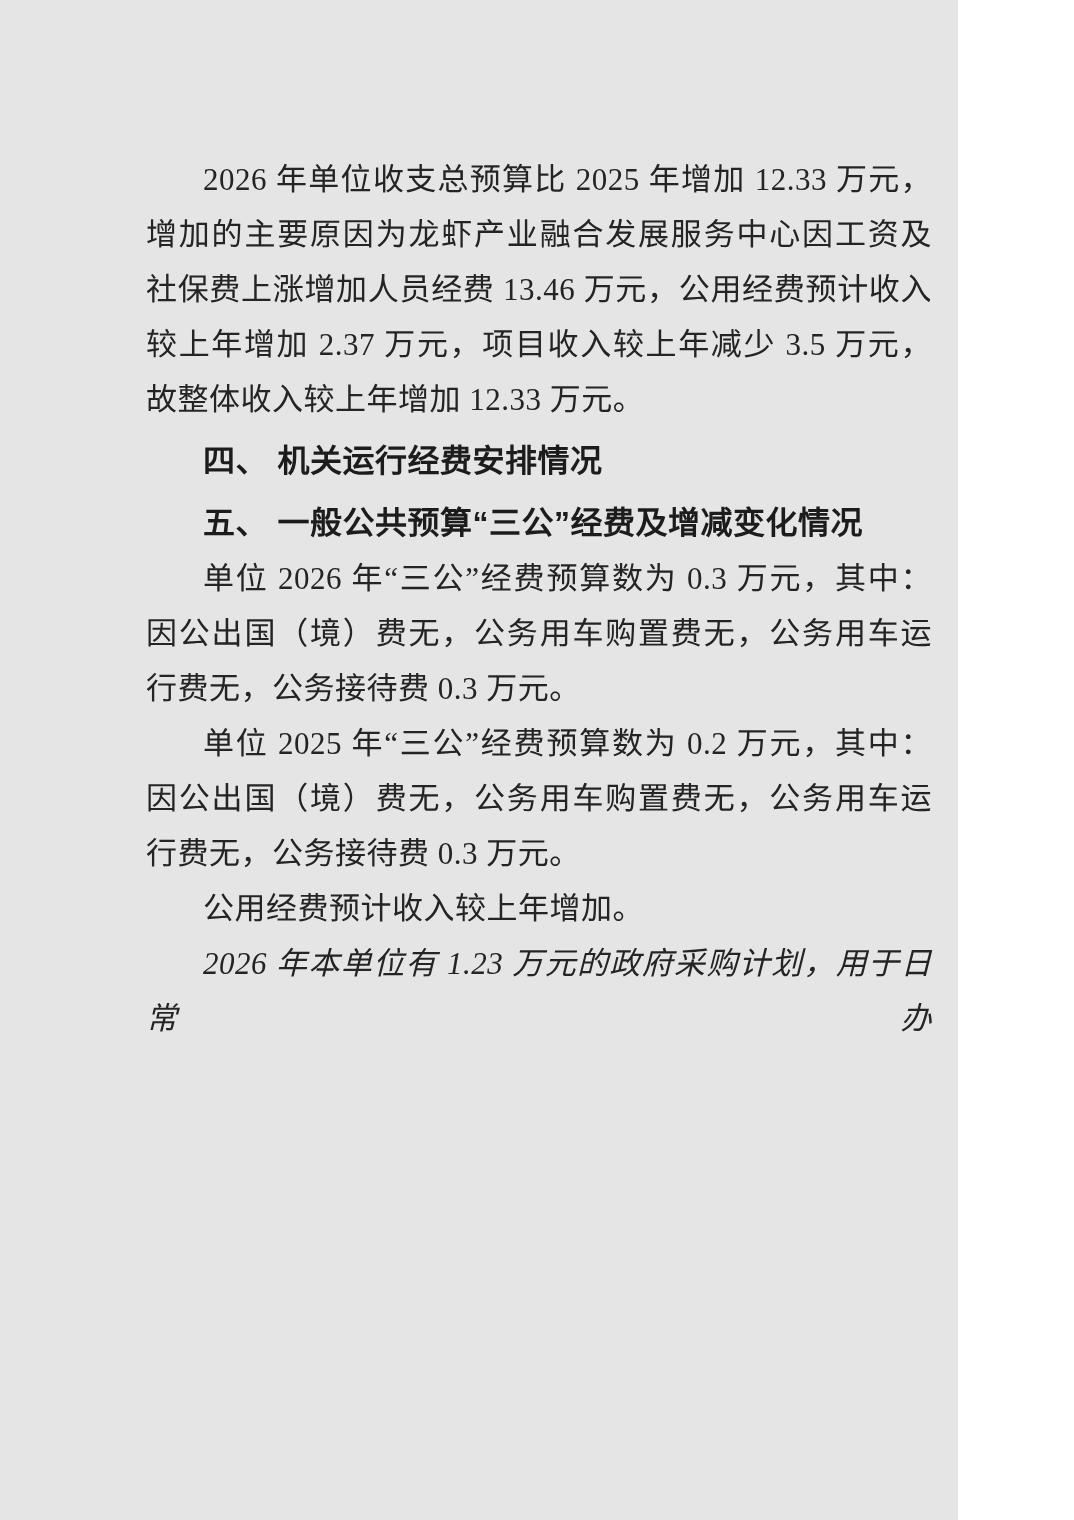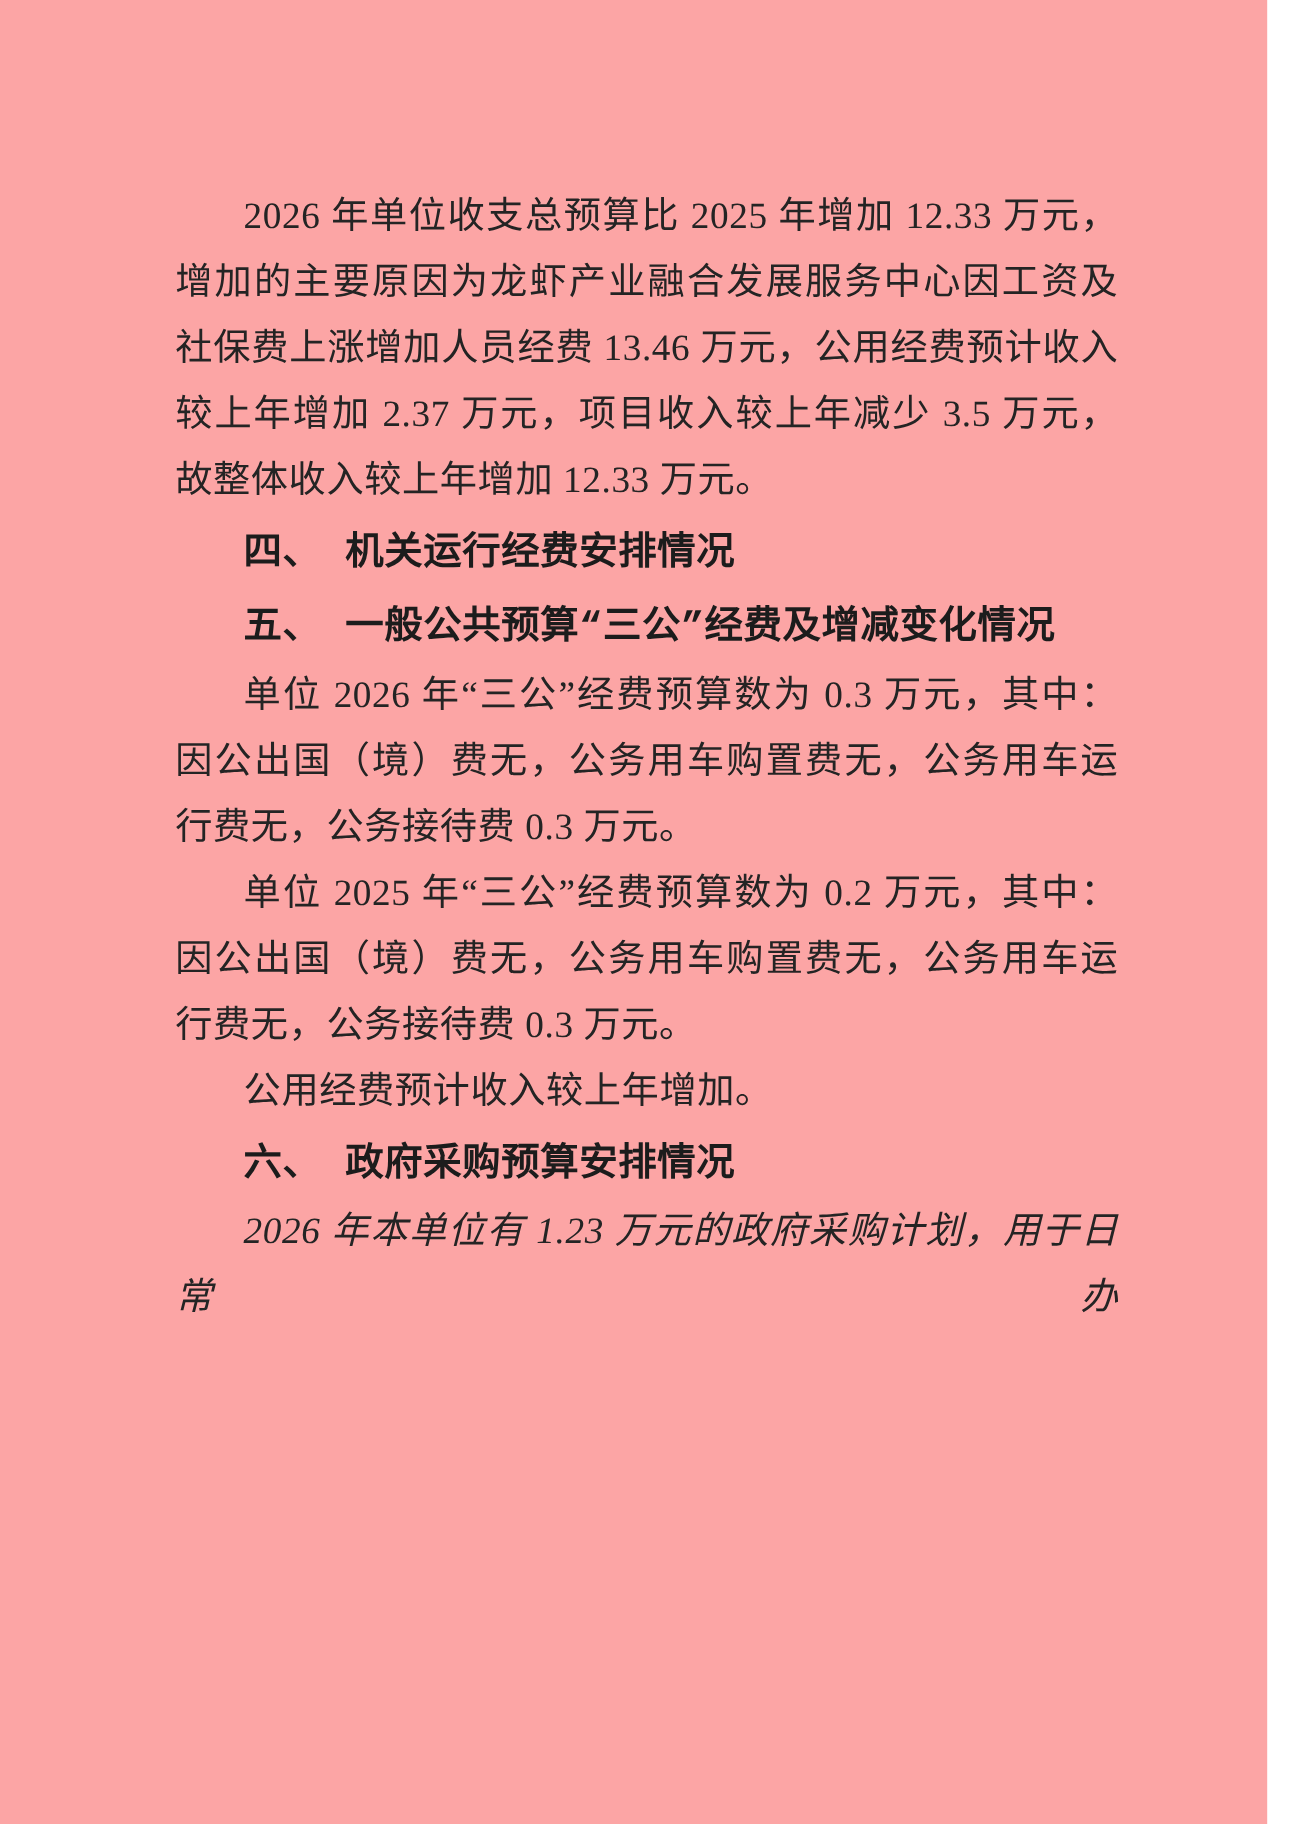--- a/index.html
+++ b/index.html
@@ -2,23 +2,23 @@
 <html lang="zh-CN"><head>
 <meta charset="utf-8">
 <style>
   html, body {
     margin: 0;
     padding: 0;
     background: #ffffff;
   }
   .page {
     position: relative;
-    width: 1056px;
+    width: 958px;
     height: 1520px;
-    background: #fca5a5;
+    background: #e5e5e5;
     overflow: hidden;
     font-family: "Liberation Serif", "DejaVu Serif", serif;
   }
   .content {
     position: absolute;
     left: 146px;
     top: 152px;
     width: 786px;
   }
   .para {
@@ -30,21 +30,21 @@
     text-align: justify;
     text-indent: 57px;
     font-weight: 400;
   }
   .heading {
     margin: 7px 0 0 0;
     font-size: 32px;
     line-height: 55px;
     letter-spacing: 0.5px;
     color: #1c1c1c;
-    font-family: Liberation Mono, monospace;
+    font-family: Liberation Sans, sans-serif;
     font-weight: 700;
     text-align: left;
     text-indent: 57px;
   }
   .cutoff-line {
     
     text-align-last: justify;
     font-style: italic;
   }
 </style>
@@ -60,18 +60,17 @@
 
 
     <h2 class="heading">五、 一般公共预算“三公”经费及增减变化情况</h2>
 
     <p class="para">单位 2026 年“三公”经费预算数为 0.3 万元，其中：因公出国（境）费无，公务用车购置费无，公务用车运行费无，公务接待费 0.3 万元。</p>
 
     <p class="para">单位 2025 年“三公”经费预算数为 0.2 万元，其中：因公出国（境）费无，公务用车购置费无，公务用车运行费无，公务接待费 0.3 万元。</p>
 
     <p class="para">公用经费预计收入较上年增加。</p>
 
-    <h2 class="heading">六、 政府采购预算安排情况</h2>
 
     <p class="para cutoff-line">2026 年本单位有 1.23 万元的政府采购计划，用于日常办</p>
 
   </div>
 </div>
 
 </body></html>

